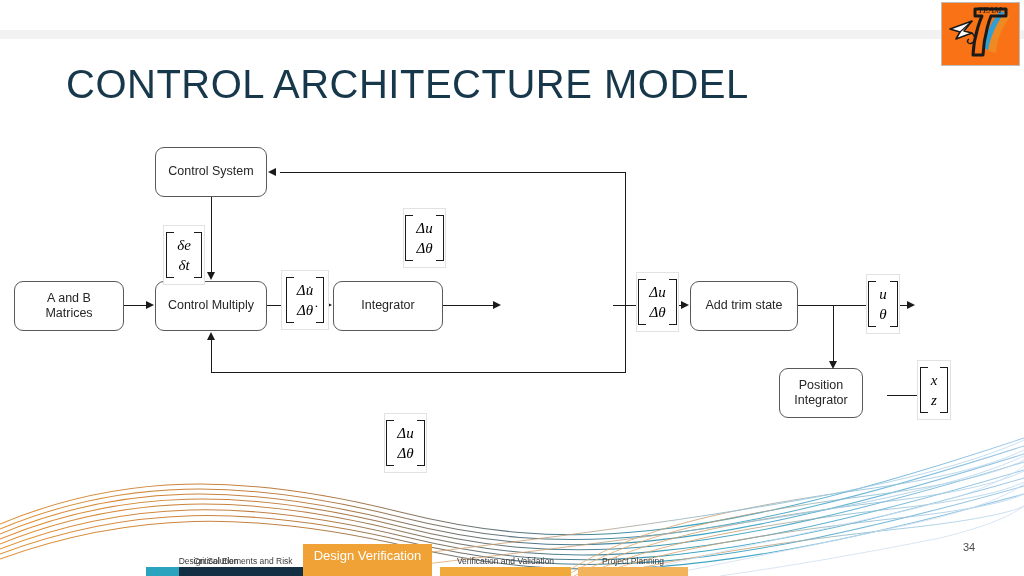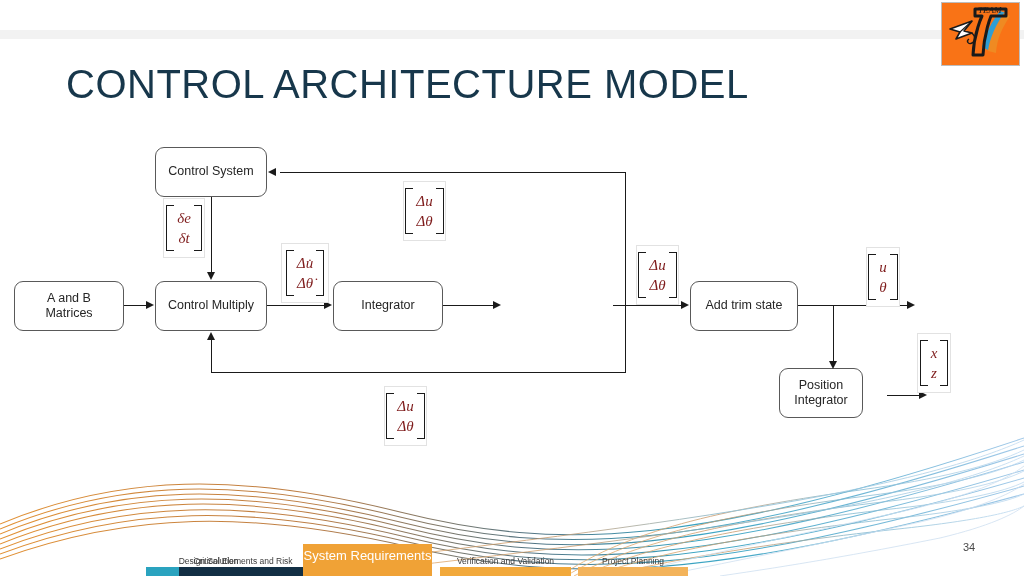--- a/index.html
+++ b/index.html
@@ -37,21 +37,22 @@
     font-family:"Liberation Sans", sans-serif;
     padding:2px 4px;
   }
 
   
   .mat{
     position:absolute;box-sizing:border-box;
     background:#ffffff;border:1px solid #e2e2e2;
     display:flex;align-items:center;justify-content:center;
     font-family:"Liberation Serif", serif;
-    color:#7f1d1d;
+    color:#000000;
+    margin-top:27px;
   }
   .mat .brk{
     display:flex;align-items:center;
     font-size:0;
   }
   .mat .bar{
     display:inline-block;width:7px;align-self:stretch;
     border-top:1.6px solid #1a1a1a;border-bottom:1.6px solid #1a1a1a;
   }
   .mat .bar.l{border-left:1.6px solid #1a1a1a;}
@@ -342,21 +343,21 @@
     <div class="navtab" style="left:179px;width:0;"></div>
 
     <div class="navtab" style="left:180px;width:126px;">
       <div class="chip" style="background:#122f44;left:-1px;width:128px;"></div>
       <div class="lbl">Critical Elements and Risk</div>
     </div>
 
     <div class="navtab active" style="left:303px;width:129px;">
       <div class="box"></div>
       <div class="chip" style="background:#f0a236;"></div>
-      <div class="lbl">System Requirements</div>
+      <div class="lbl">Design Verification</div>
     </div>
 
     <div class="navtab" style="left:440px;width:131px;">
       <div class="chip" style="background:#f2a93b;"></div>
       <div class="lbl">Verification and Validation</div>
     </div>
 
     <div class="navtab" style="left:578px;width:110px;">
       <div class="chip" style="background:#f3b35a;"></div>
       <div class="lbl">Project Planning</div>

